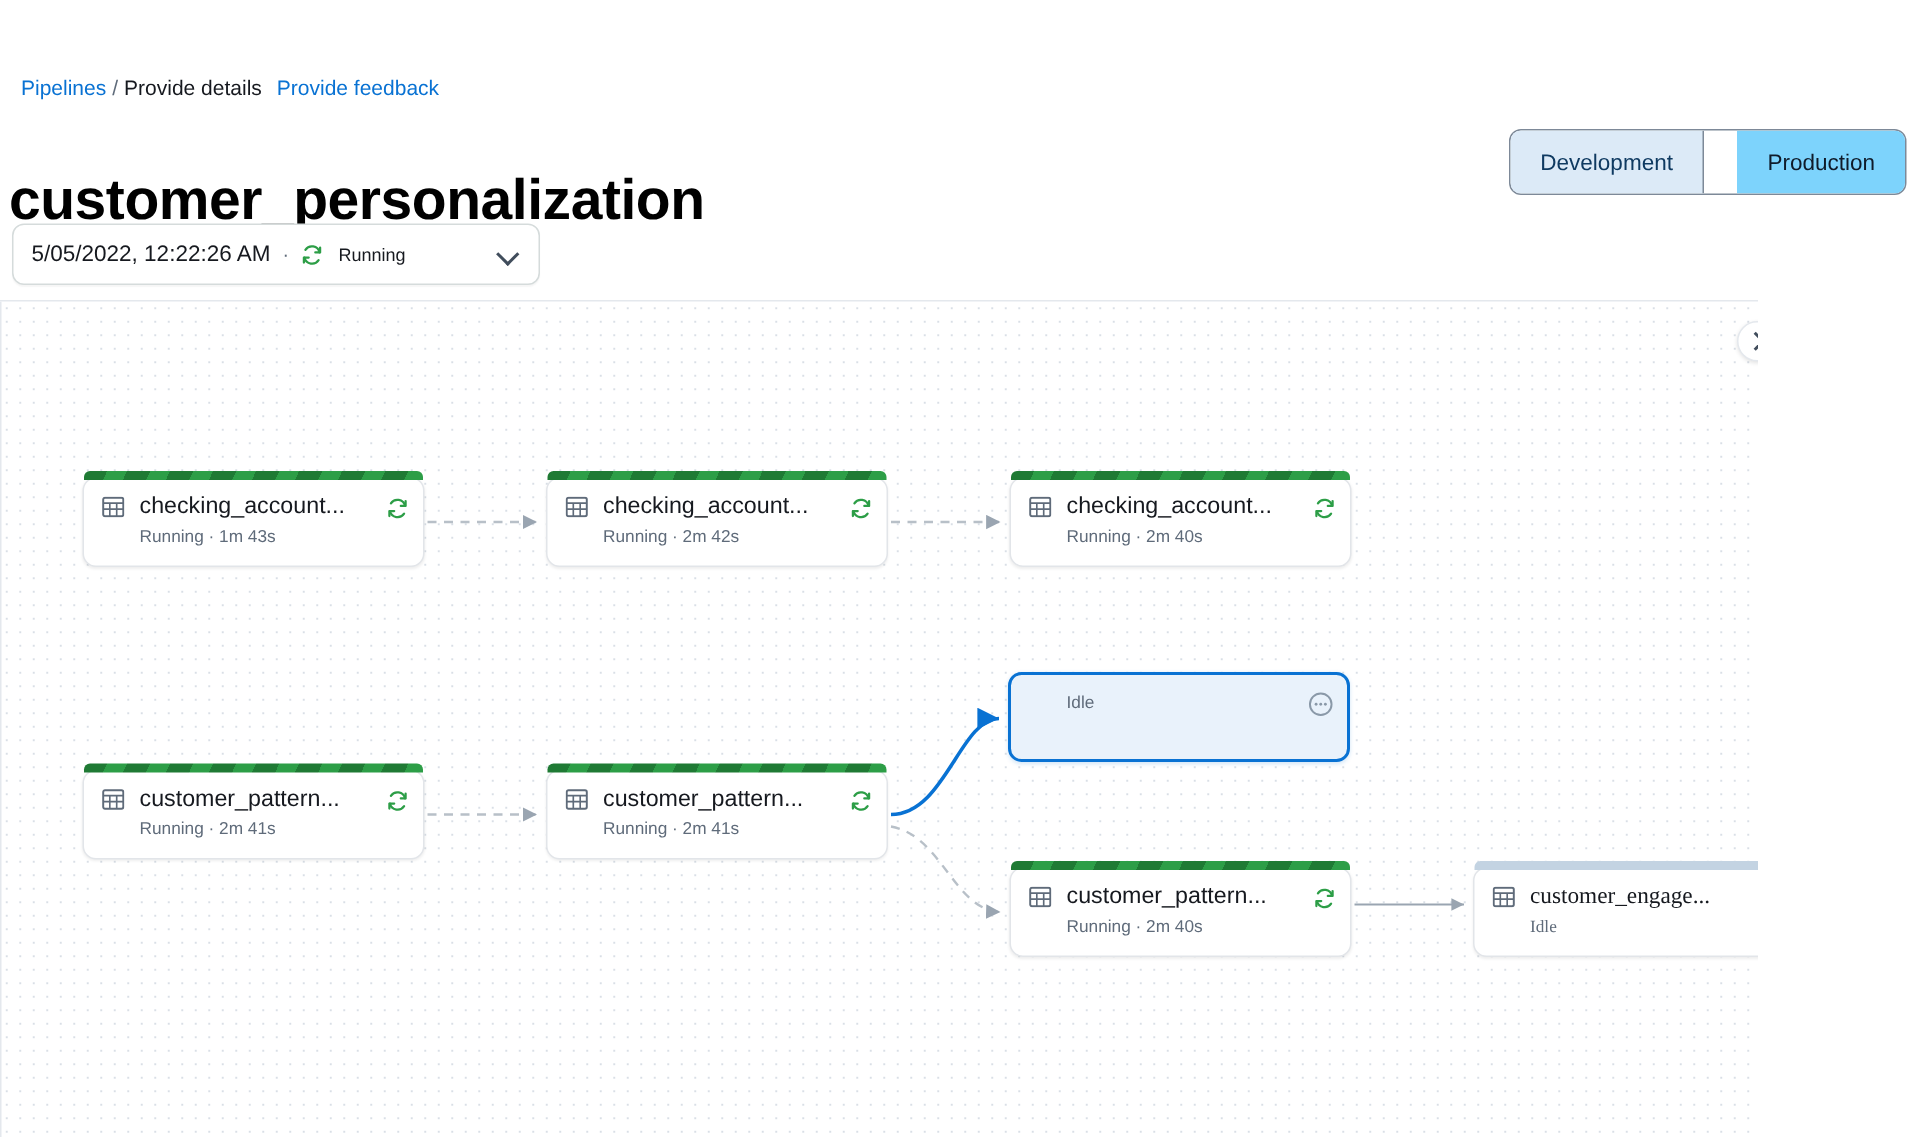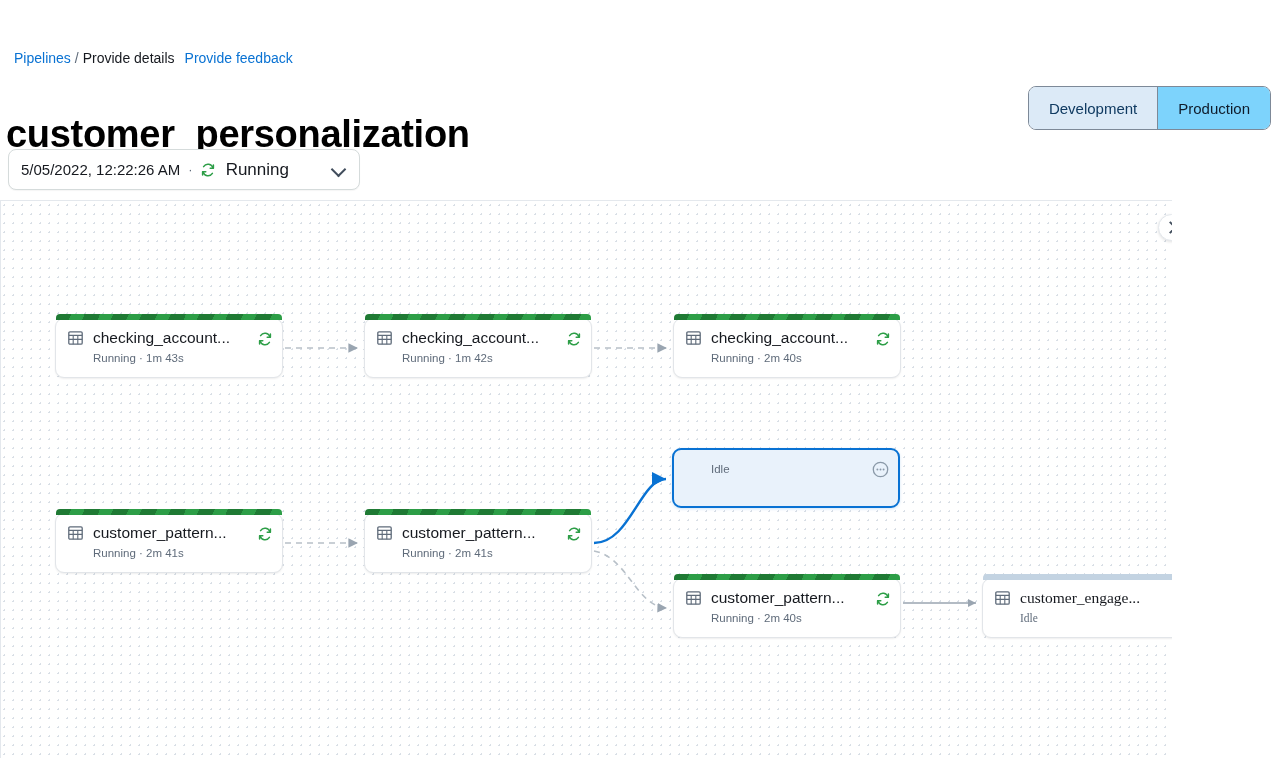--- a/index.html
+++ b/index.html
@@ -39,20 +39,21 @@
   
   .segmented {
     position: absolute;
     right: 9px; top: 86px;
     display: flex;
     border: 1px solid #7d8998;
     border-radius: 8px;
     overflow: hidden;
     background: #ffffff;
     height: 44px;
+    gap: 22px;
   }
   .seg-btn {
     display: flex; align-items: center; justify-content: center;
     padding: 0 20px;
     font-size: 15px;
     color: #0f1b2a;
     background: #7dd3fc;
     border: none;
     cursor: pointer;
     font-family: inherit;
@@ -73,21 +74,21 @@
     border-radius: 8px;
     background: #ffffff;
     display: flex;
     align-items: center;
     padding: 0 13px 0 12px;
     cursor: pointer;
     box-shadow: 0 1px 1px rgba(0,0,0,0.04);
   }
   .run-date { font-size: 15px; color: #16191f; white-space: nowrap; }
   .run-dot { color: #5f6b7a; margin: 0 7px 0 8px; font-size: 13px; }
-  .run-status { font-size: 17px; color: #16191f; margin-left: 10px; }
+  .run-status { font-size: 12px; color: #16191f; margin-left: 10px; }
   .chevron-down {
     margin-left: auto;
     width: 14px; height: 14px;
     position: relative;
   }
   .chevron-down::before {
     content: "";
     position: absolute;
     left: 1px; top: 1px;
     width: 9px; height: 9px;
@@ -300,21 +301,21 @@
       <div class="node running" style="left: 364px; top: 117px;">
         <div class="topbar"></div>
         <div class="node-body">
           <div class="node-row">
             <span class="table-icon"><svg width="15" height="14" viewBox="0 0 15 14" fill="none">
                 <rect x="0.8" y="0.8" width="13.4" height="12.4" rx="1.2" stroke="#5f6b7a" stroke-width="1.3"></rect>
                 <path d="M0.8 4.4h13.4M0.8 8.4h13.4M5.2 4.4v8.8M9.8 4.4v8.8" stroke="#5f6b7a" stroke-width="1.1"></path>
               </svg></span>
             <span class="node-title">checking_account...</span>
           </div>
-          <div class="node-status">Running · 1m 42s</div>
+          <div class="node-status">Running · 2m 42s</div>
           <span class="node-indicator">
             <svg width="16" height="16" viewBox="0 0 16 16" fill="none">
               <path d="M13 6.2A5.2 5.2 0 0 0 3.6 4.6" stroke="#2d9e47" stroke-width="1.5" stroke-linecap="round"></path>
               <path d="M3 9.8a5.2 5.2 0 0 0 9.4 1.6" stroke="#2d9e47" stroke-width="1.5" stroke-linecap="round"></path>
               <path d="M13.4 3v3.3h-3.2" stroke="#2d9e47" stroke-width="1.5" stroke-linecap="round" stroke-linejoin="round"></path>
               <path d="M2.6 13V9.7h3.2" stroke="#2d9e47" stroke-width="1.5" stroke-linecap="round" stroke-linejoin="round"></path>
             </svg>
           </span>
         </div>
       </div>

